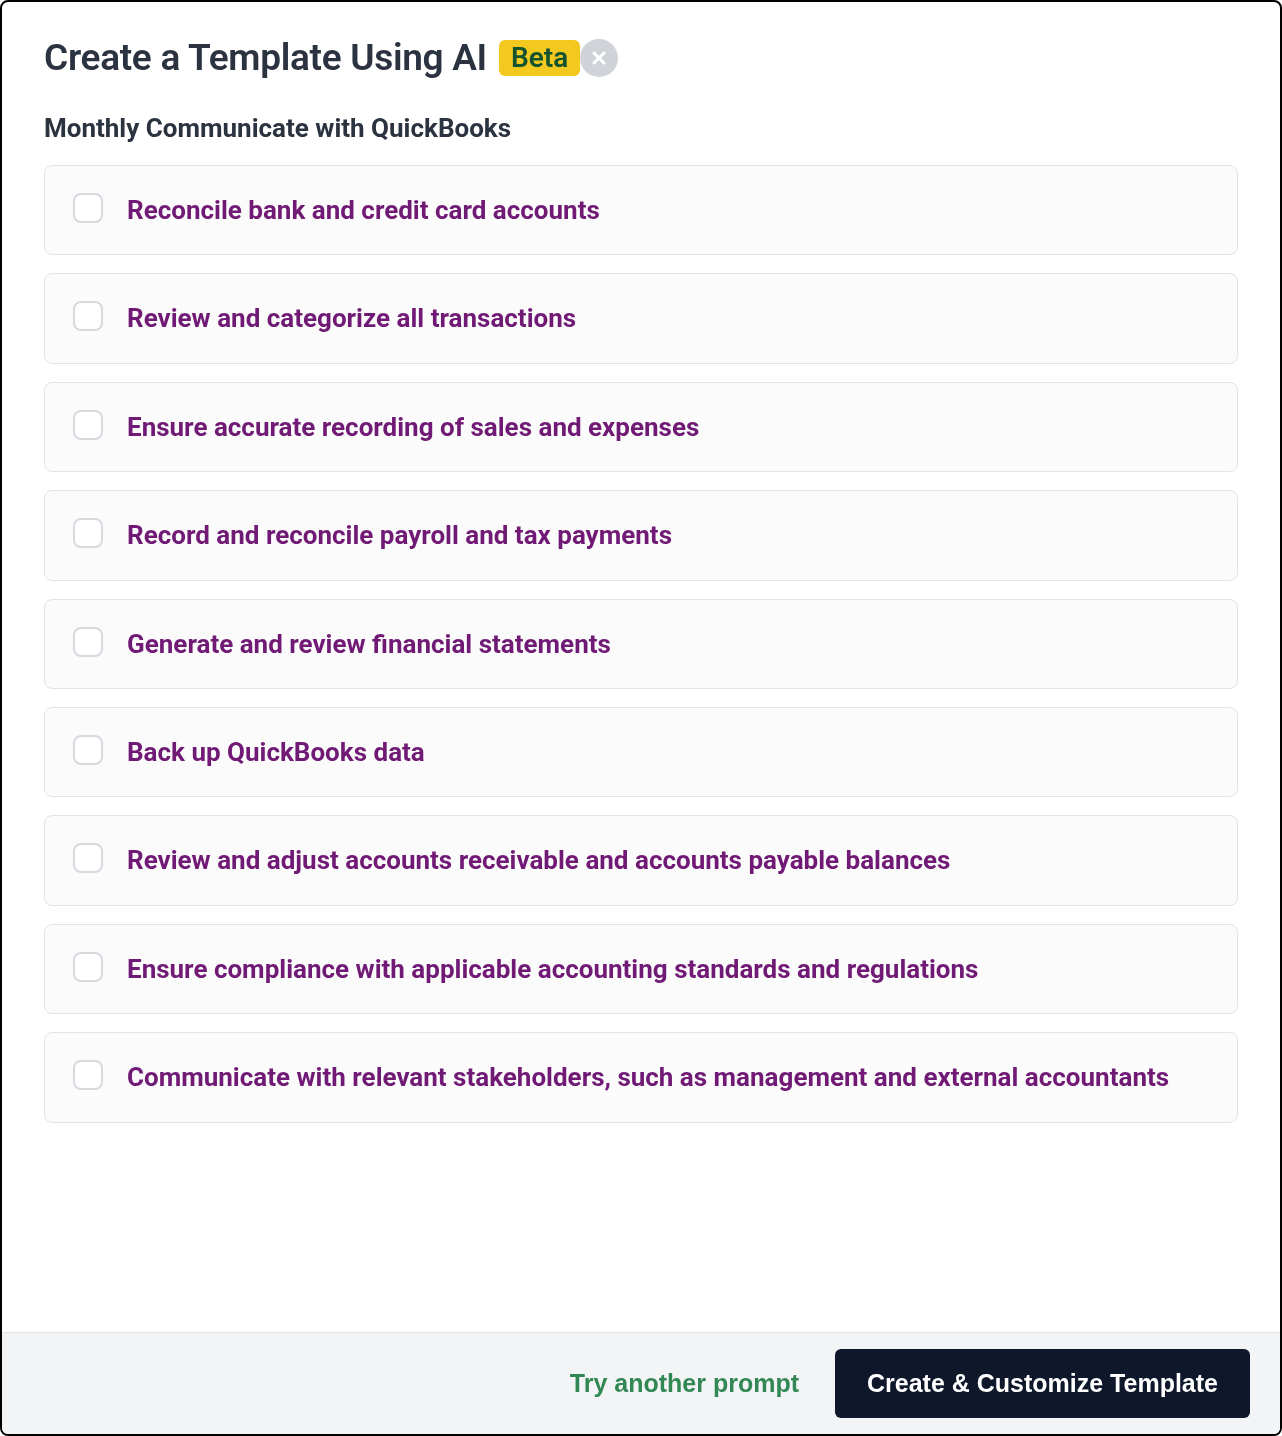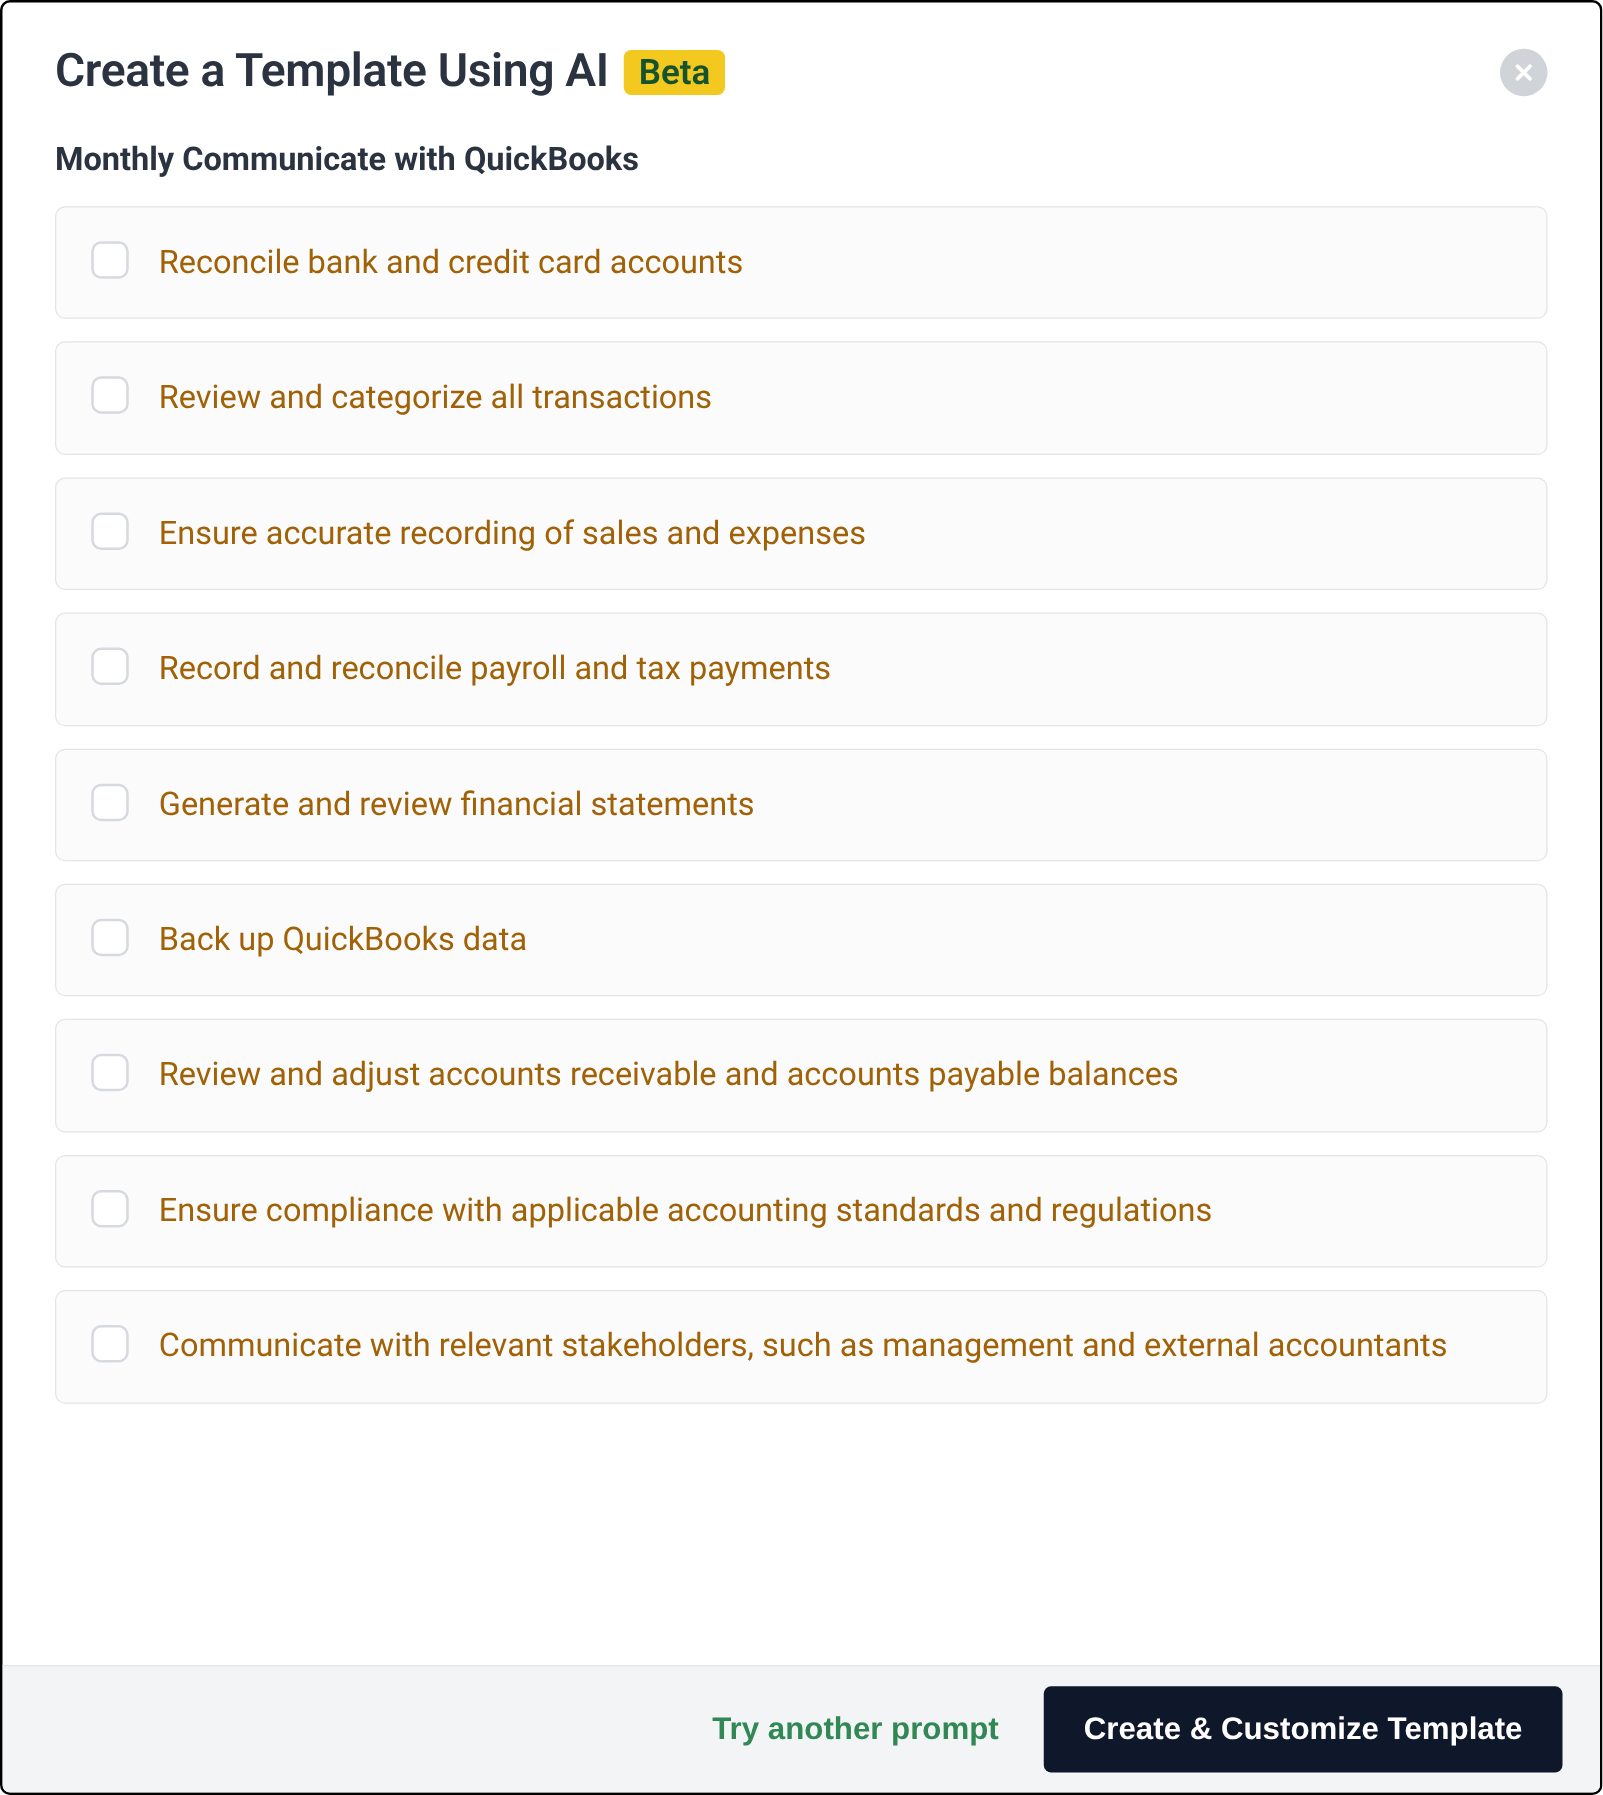--- a/index.html
+++ b/index.html
@@ -25,21 +25,20 @@
       background: #fff;
     }
     .modal-body {
       flex: 1;
       padding: 34px 42px 40px 42px;
       overflow-y: auto;
     }
     .header-row {
       display: flex;
       align-items: center;
-      justify-content: space-between;
       margin-bottom: 34px;
     }
     .title-wrap {
       display: flex;
       align-items: center;
       gap: 12px;
     }
     .title {
       font-size: 37px;
       font-weight: 600;
@@ -97,23 +96,23 @@
       height: 30px;
       border: 2.5px solid #d6d9de;
       border-radius: 8px;
       background: #fff;
       flex-shrink: 0;
       cursor: pointer;
       margin-top: 1px;
     }
     .task-label {
       font-size: 26px;
-      color: #a16207;
+      color: #701a75;
       line-height: 1.4;
-      font-weight: 400;
+      font-weight: 700;
     }
     .footer {
       background: #f3f4f5;
       border-top: 1px solid #e2e4e8;
       padding: 16px 30px;
       display: flex;
       justify-content: flex-end;
       align-items: center;
       gap: 36px;
     }

